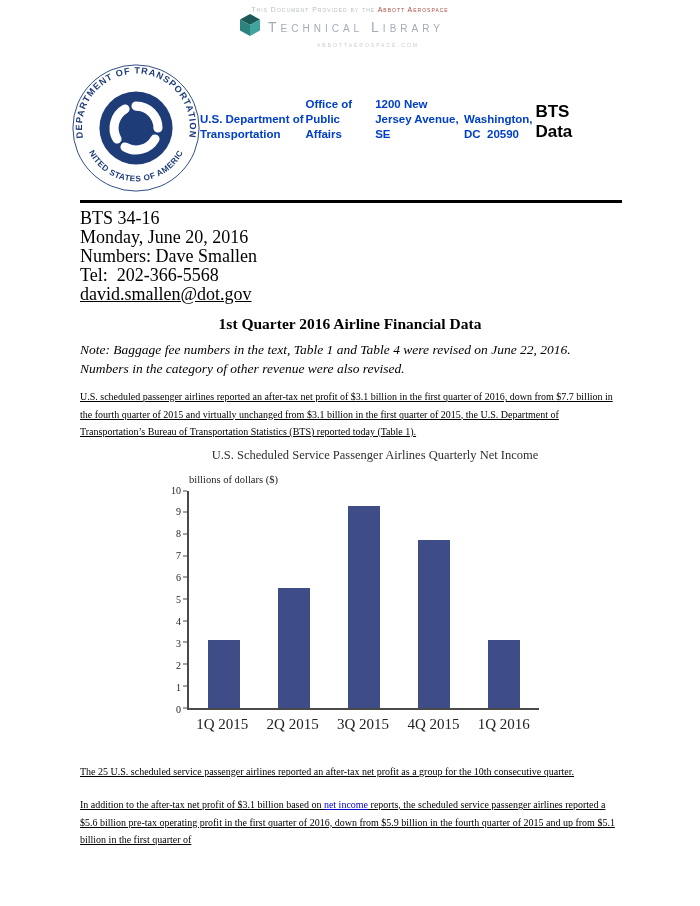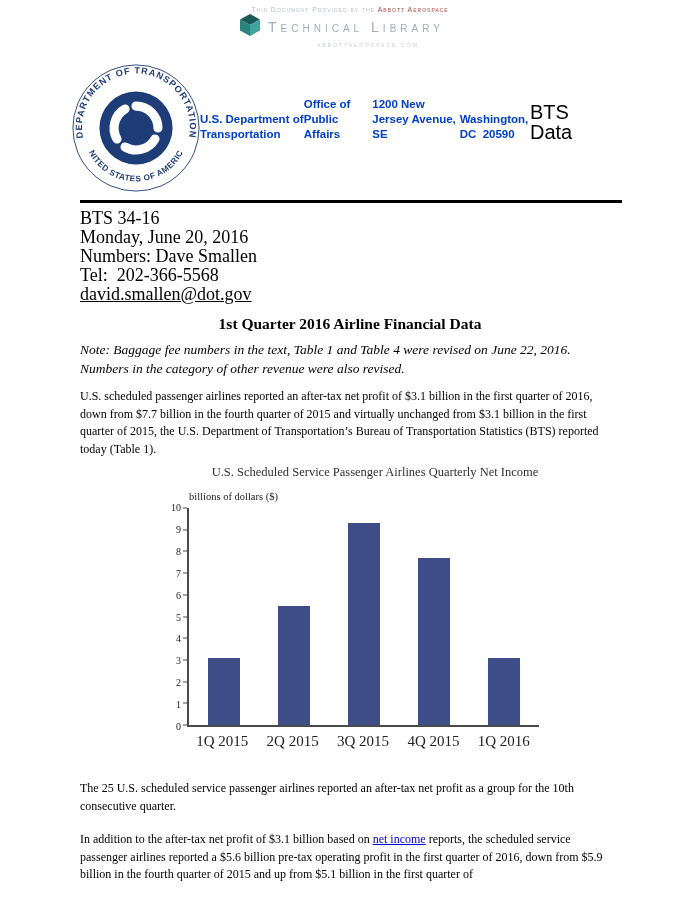--- a/index.html
+++ b/index.html
@@ -17,33 +17,33 @@
   .banner-line2 { display:flex; align-items:center; justify-content:center; gap:8px; margin-top:1px; transform:translateX(-8px); }
   .banner-library { font-variant:small-caps; font-size:14px; letter-spacing:4px; color:var(--banner-gray,#a3adb8); font-weight:500; }
   .banner-line3 { font-size:7px; letter-spacing:2px; font-variant:small-caps; color:#c9ced3; margin-top:1px; margin-left:36px; }
 
   
   .masthead { display:flex; justify-content:space-between; align-items:flex-start; padding:16px 78px 0 70px; }
   .seal-wrap { width:128px; height:128px; margin-left:2px; }
   .masthead-right { display:flex; flex-direction:row; align-items:flex-end; margin-top:24px; margin-right:34px; font-family:"Liberation Sans", sans-serif; }
   .agency-line { font-size:11.5px; font-weight:bold; color:var(--masthead-blue,#0040c8); line-height:15px; white-space:pre-wrap; }
   .briefing-link { font-size:11.5px; font-weight:bold; color:var(--masthead-blue,#0040c8); text-decoration:underline; line-height:15px; }
-  .bts-label { margin-top:14px; margin-right:10px; font-size:20px; font-weight:normal; color:#000; font-family:"Liberation Sans", sans-serif; line-height:20px; }
+  .bts-label { margin-top:14px; margin-right:10px; font-size:17px; font-weight:bold; color:#000; font-family:"Liberation Sans", sans-serif; line-height:20px; }
 
   .rule { margin:8px 78px 0 80px; border-top:3px solid #000; }
 
   
   .contact { margin:6px 80px 0; font-size:18px; line-height:19px; }
   .contact div, .contact a { white-space:pre-wrap; }
   .email-link { color:#000; text-decoration:underline; }
 
   
   .doc-title { text-align:center; font-weight:bold; font-size:15.5px; margin-top:10px; line-height:20px; }
   .revision-note { font-style:italic; margin:6px 80px 0; font-size:13.5px; line-height:19px; }
-  .body-text { margin:10px 80px 0; font-size:12px; line-height:17.5px; }
+  .body-text { margin:10px 80px 0; font-size:10px; line-height:17.5px;text-decoration:underline; }
   .para-gap { margin-top:30px; }
   .para-gap2 { margin-top:16px; }
   .inline-link { color:var(--link-blue,#0000cc); text-decoration:underline; }
 
   
   .chart { margin:8px 0 0 165px; width:420px; font-family:"Liberation Serif", serif; }
   .chart-title { font-size:12.5px; color:#2f2f2f; line-height:13px;text-align:center; }
   .chart-ynote { font-size:10.5px; color:#222; margin:12px 0 6px 24px; line-height:11px; }
   .chart-plot-row { display:flex; }
   .chart-yaxis { width:22px; position:relative; height:219px; }

